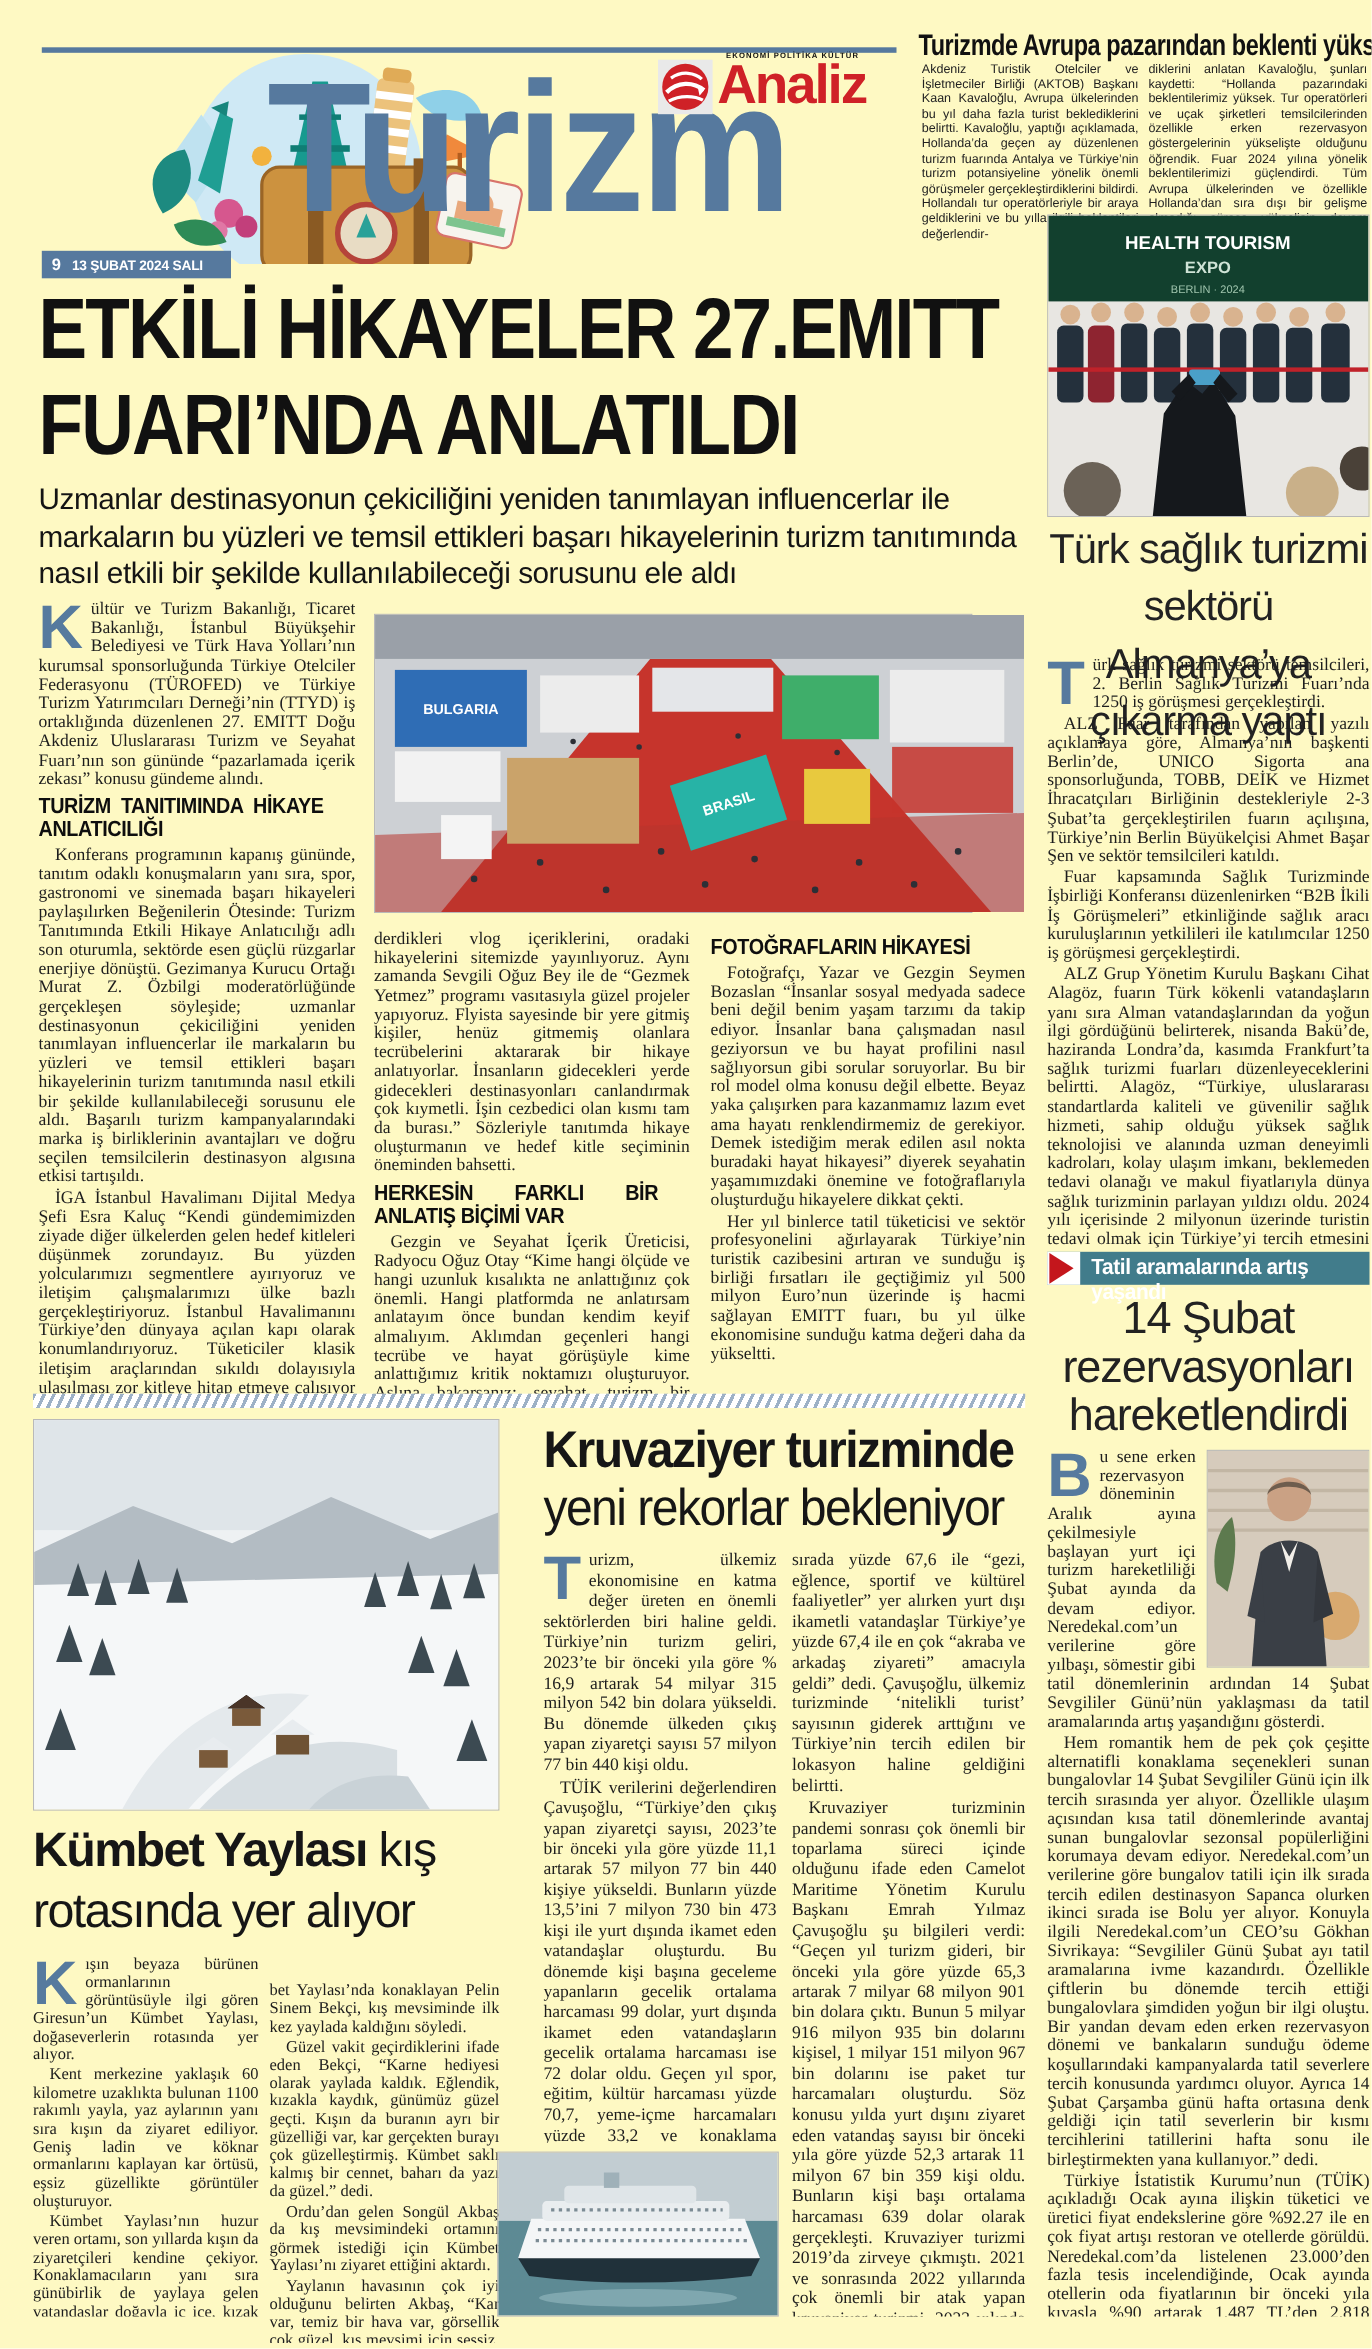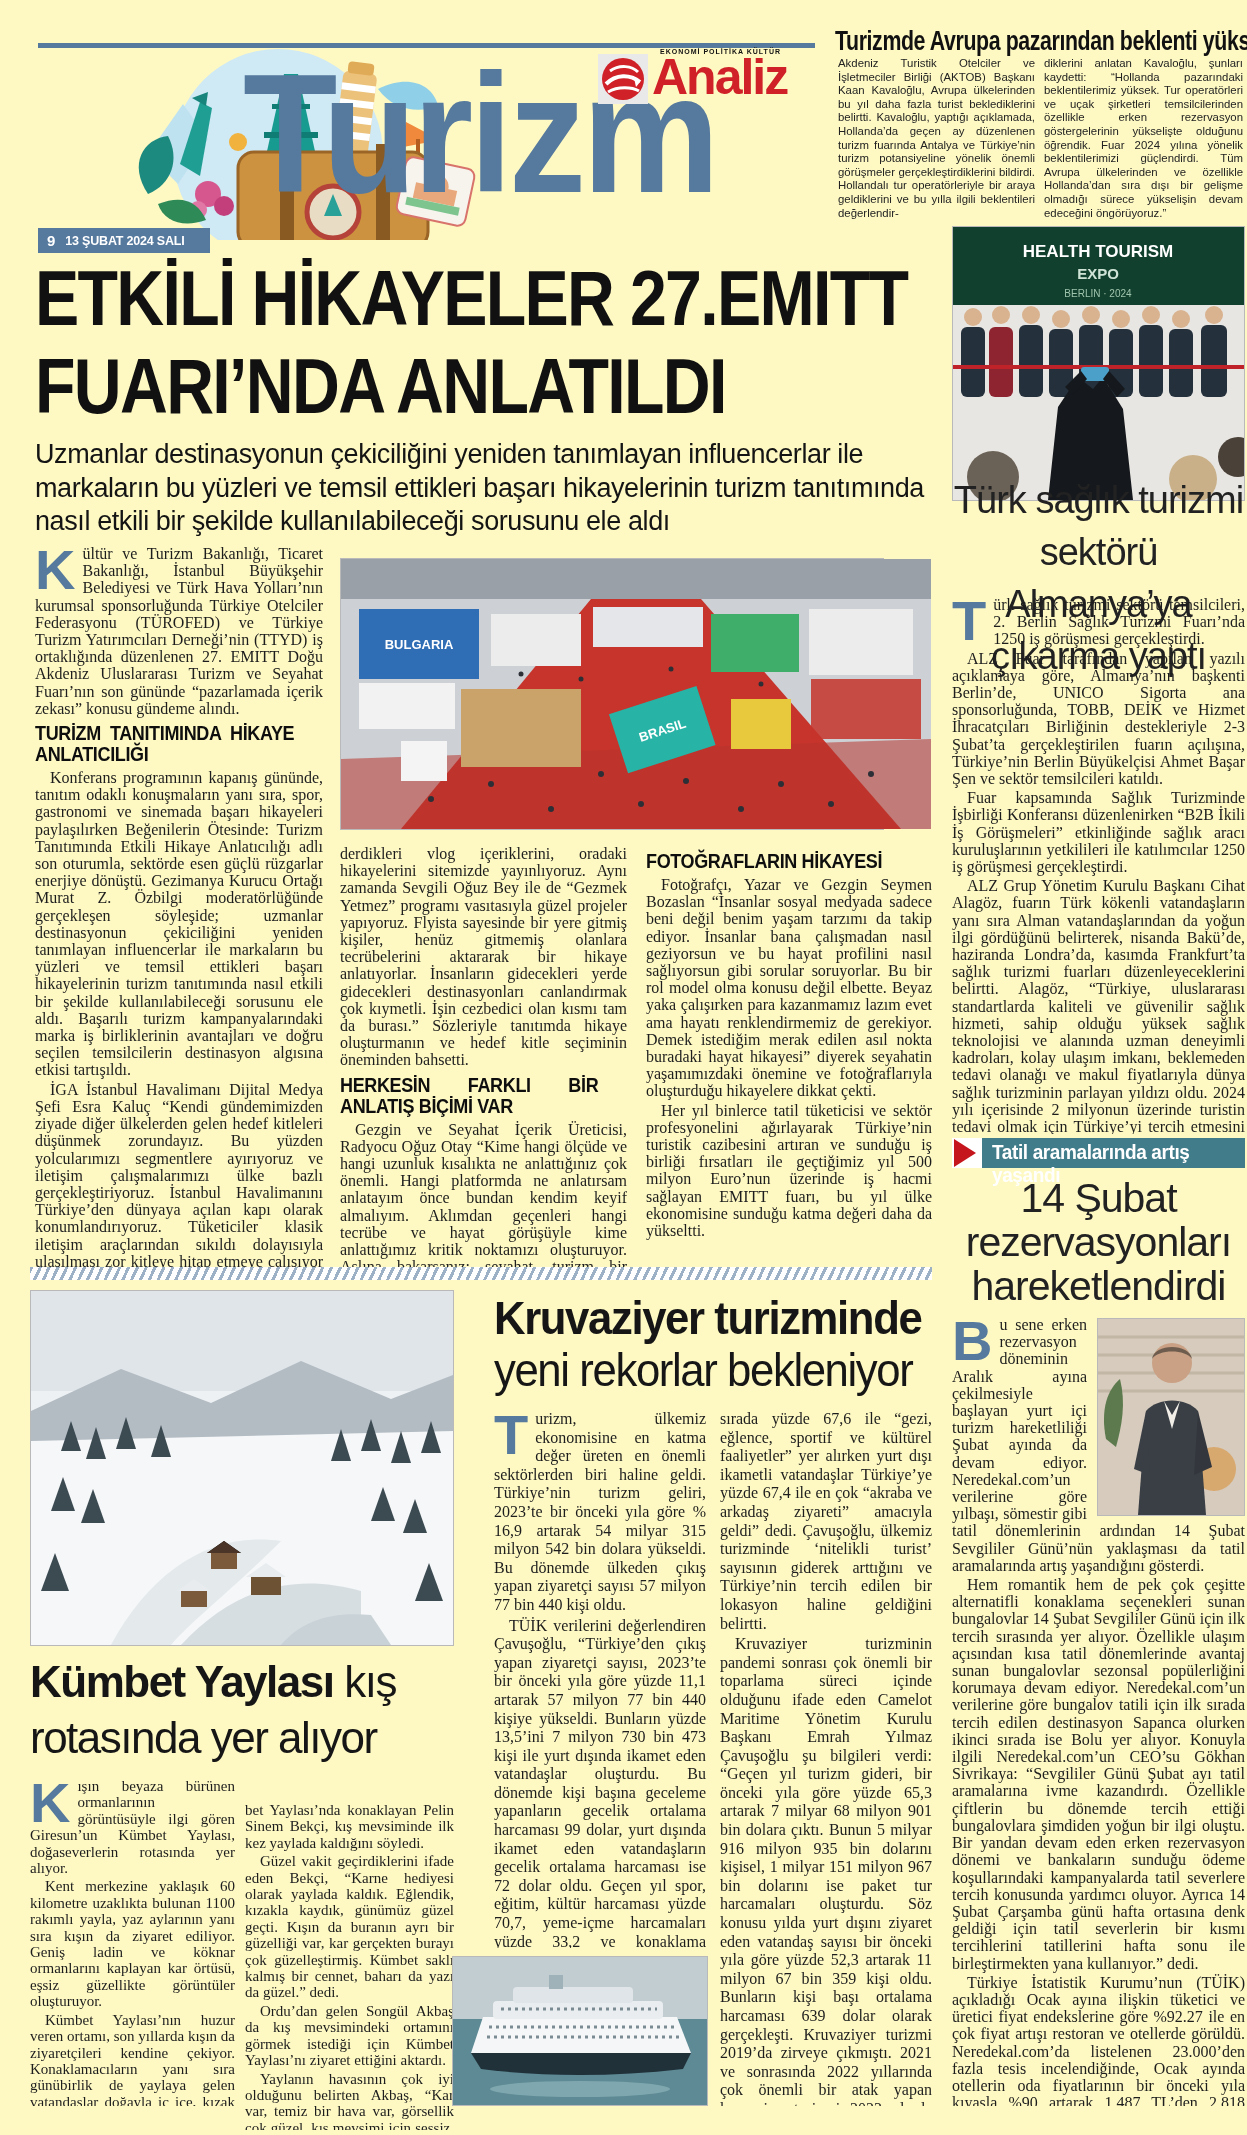--- a/index.html
+++ b/index.html
@@ -169,21 +169,21 @@
     <div class="kicker">HERKESİN FARKLI BİR ANLATIŞ BİÇİMİ VAR</div>
     <p class="ind">Gezgin ve Seyahat İçerik Üreticisi, Radyocu Oğuz Otay “Kime hangi ölçüde ve hangi uzunluk kısalıkta ne anlattığınız çok önemli. Hangi platformda ne anlatırsam anlatayım önce bundan kendim keyif almalıyım. Aklımdan geçenleri hangi tecrübe ve hayat görüşüyle kime anlattığımız kritik noktamızı oluşturuyor. Aslına bakarsanız; seyahat, turizm bir işkencedir. Çünkü seyahat kelimesinin etimolojisine dahi baktığınızda İngilizce ’de “travel” olan ve orta çağda kullanılan bir işkence aletinden geliyor. Turizmin çıkış hikayesine baktığınızda aristokrat-</p>
   </div>
 
   <div class="abs serif" style="left:646px;top:845px;width:286px;height:422px;">
     <div class="kicker">FOTOĞRAFLARIN HİKAYESİ</div>
     <p class="ind">Fotoğrafçı, Yazar ve Gezgin Seymen Bozaslan “İnsanlar sosyal medyada sadece beni değil benim yaşam tarzımı da takip ediyor. İnsanlar bana çalışmadan nasıl geziyorsun ve bu hayat profilini nasıl sağlıyorsun gibi sorular soruyorlar. Bu bir rol model olma konusu değil elbette. Beyaz yaka çalışırken para kazanmamız lazım evet ama hayatı renklendirmemiz de gerekiyor. Demek istediğim merak edilen asıl nokta buradaki hayat hikayesi” diyerek seyahatin yaşamımızdaki önemine ve fotoğraflarıyla oluşturduğu hikayelere dikkat çekti.</p>
     <p class="ind">Her yıl binlerce tatil tüketicisi ve sektör profesyonelini ağırlayarak Türkiye’nin turistik cazibesini artıran ve sunduğu iş birliği fırsatları ile geçtiğimiz yıl 500 milyon Euro’nun üzerinde iş hacmi sağlayan EMITT fuarı, bu yıl ülke ekonomisine sunduğu katma değeri daha da yükseltti.</p>
   </div>
 
-  <div class="abs photo-frame" style="left:952px;top:195px;width:293px;height:275px;margin-top:31px;">
+  <div class="abs photo-frame" style="left:952px;top:195px;width:293px;height:275px;">
     <svg width="291" height="273" viewBox="0 0 291 273">
       <rect width="291" height="273" fill="#e8e6e2"></rect>
       <rect width="291" height="78" fill="#12402e"></rect>
       <text x="145" y="30" font-size="17" font-weight="bold" fill="#fff" text-anchor="middle" font-family="Liberation Sans,sans-serif">HEALTH TOURISM</text>
       <text x="145" y="52" font-size="15" font-weight="bold" fill="#cfe3d6" text-anchor="middle" font-family="Liberation Sans,sans-serif">EXPO</text>
       <text x="145" y="70" font-size="10" fill="#9fc4ad" text-anchor="middle" font-family="Liberation Sans,sans-serif">BERLIN · 2024</text>
 
       <g>
         <g fill="#24303c">
           <rect x="8" y="100" width="24" height="70" rx="6"></rect>

